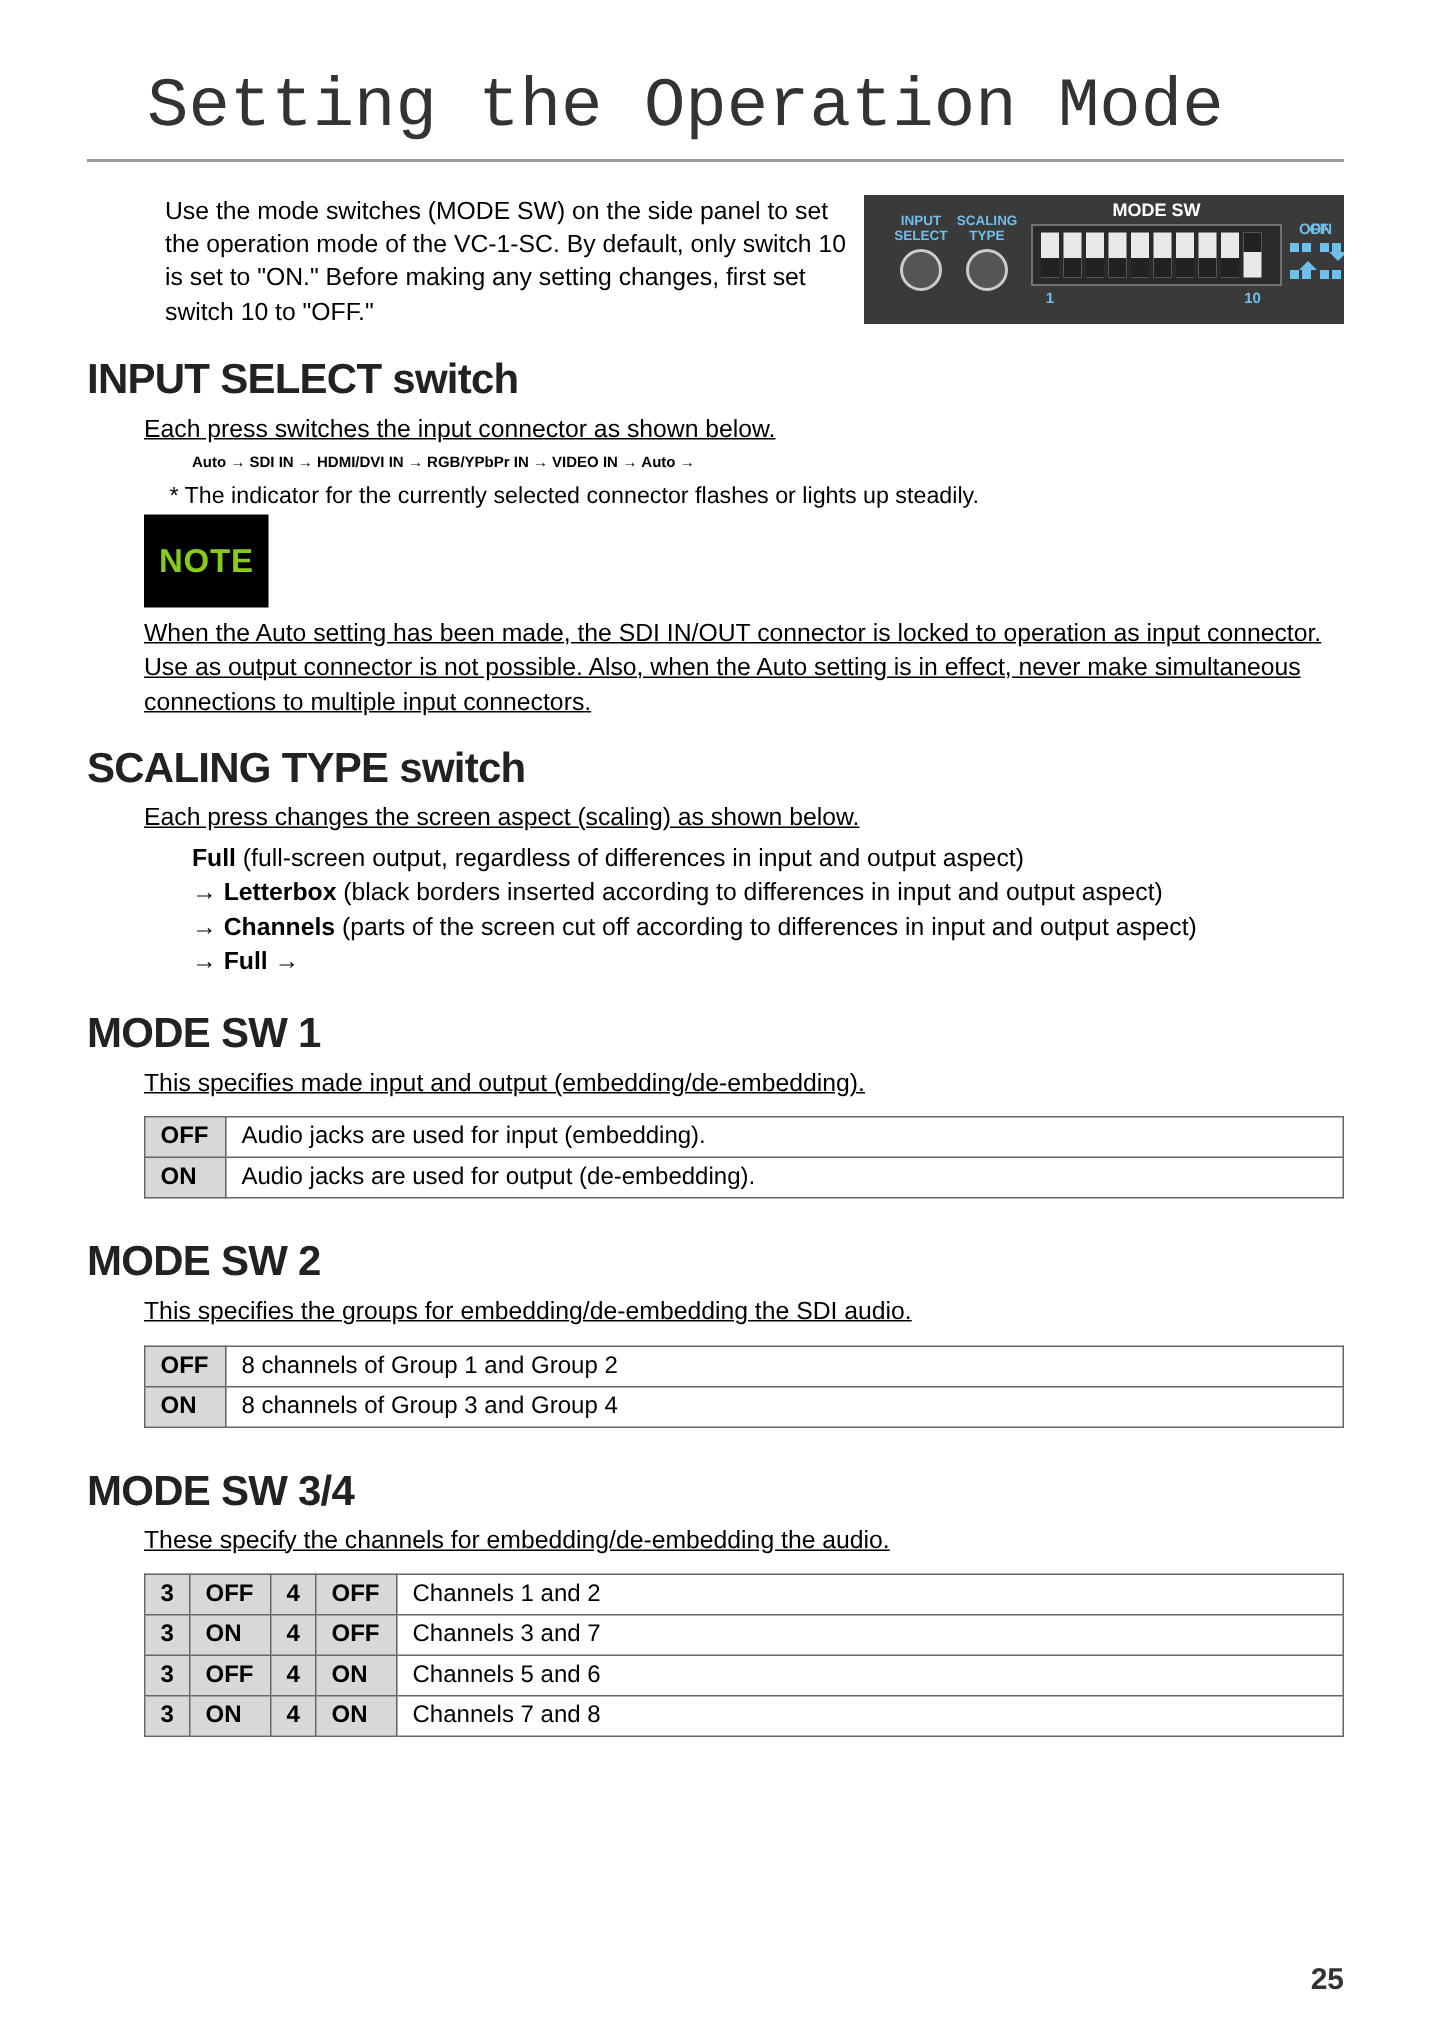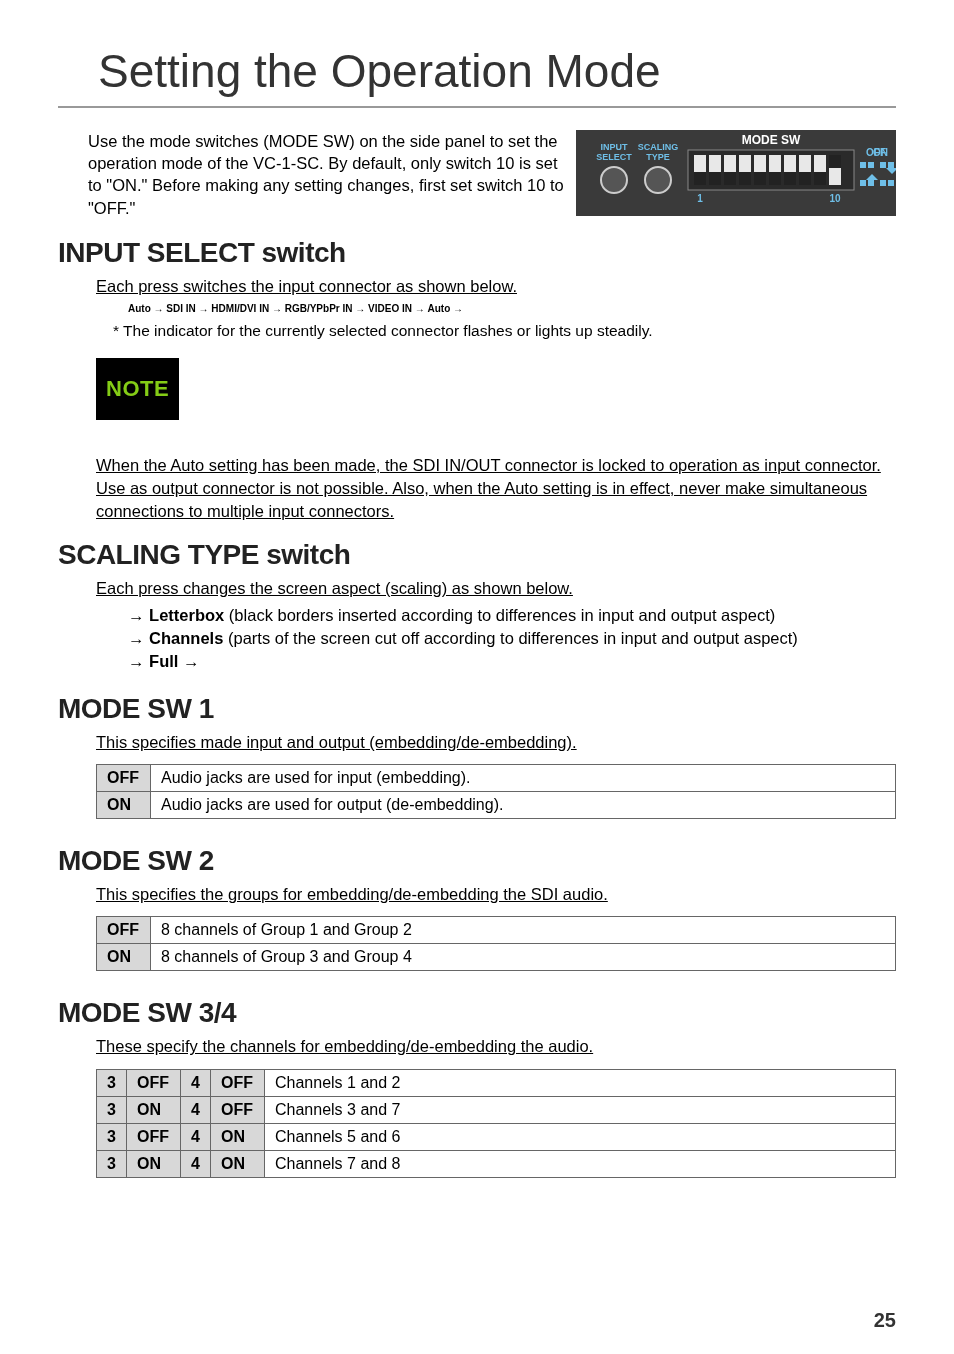--- a/index.html
+++ b/index.html
@@ -11,36 +11,37 @@
     color: #000;
     padding: 42px 58px 30px 58px;
     position: relative;
   }
   .title-wrap {
     display: flex;
     align-items: flex-start;
     border-bottom: 2px solid #999;
     margin-bottom: 22px;
     padding-bottom: 4px;
+    font-family: Liberation Mono, monospace;
   }
   .title-bar {
     width: 22px;
     background: #888;
     margin-right: 18px;
   }
   .title-text {
     font-size: 46px;
     font-weight: 400;
     color: #333;
     line-height: 1.3;
   }
   .intro-row {
     display: flex;
     gap: 4px;
-    margin-left: 30px;
+    margin-left: 52px;
     margin-bottom: 18px;
     justify-content: space-between;
   }
   .intro-text {
     flex: 1;
     font-size: 16.5px;
     line-height: 1.35;
   }
   .panel-graphic {
     width: 320px;
@@ -69,21 +70,21 @@
     margin-bottom: 4px;
   }
   .sequence b { font-weight: 700; }
   .arrow { font-family: Arial, sans-serif; }
   .footnote {
     margin-left: 55px;
     font-size: 15.5px;
     line-height: 1.4;
     text-indent: -12px;
     padding-left: 12px;
-    margin-bottom: 16px;
+    margin-bottom: 1px;
   }
   .note-badge {
     display: inline-block;
     background: #000;
     color: #84cc16;
     font-weight: 700;
     font-size: 22px;
     padding: 18px 10px;
     margin-left: 38px;
     margin-bottom: 6px;
@@ -197,26 +198,27 @@
     </g>
   </svg>
 </div>
 
 
 <h2 class="section">INPUT SELECT switch</h2>
 <div class="body-text">Each press switches the input connector as shown below.</div>
 <div class="sequence" id="input-seq"><b>Auto</b> <span class="arrow">→</span> <b>SDI IN</b> <span class="arrow">→</span> <b>HDMI/DVI IN</b> <span class="arrow">→</span> <b>RGB/YPbPr IN</b> <span class="arrow">→</span> <b>VIDEO IN</b> <span class="arrow">→</span> <b>Auto</b> <span class="arrow">→</span> </div>
 <div class="footnote">* The indicator for the currently selected connector flashes or lights up steadily.</div>
 <div class="note-badge">NOTE</div>
-<div class="body-text" style="margin-bottom:16px;margin-top:28px;">When the Auto setting has been made, the SDI IN/OUT connector is locked to operation as input connector. Use as output connector is not possible. Also, when the Auto setting is in effect, never make simultaneous connections to multiple input connectors.</div>
+<div class="body-text" style="margin-bottom:16px;">When the Auto setting has been made, the SDI IN/OUT connector is locked to operation as input connector. Use as output connector is not possible. Also, when the Auto setting is in effect, never make simultaneous connections to multiple input connectors.</div>
 
 
 <h2 class="section">SCALING TYPE switch</h2>
 <div class="body-text">Each press changes the screen aspect (scaling) as shown below.</div>
 <div class="list-block" id="scaling-list">
+    <div class="list-line"><b>Full</b> (full-screen output, regardless of differences in input and output aspect)</div>
     <div class="list-line"><span class="arrow">→</span> <b>Letterbox</b> (black borders inserted according to differences in input and output aspect)</div>
     <div class="list-line"><span class="arrow">→</span> <b>Channels</b> (parts of the screen cut off according to differences in input and output aspect)</div>
     <div class="list-line"><span class="arrow">→</span> <b>Full</b> <span class="arrow">→</span></div>
   </div>
 
 
 <h2 class="section sect-gap">MODE SW 1</h2>
 <div class="body-text">This specifies made input and output (embedding/de-embedding).</div>
 <table class="sw" id="tbl-sw1">
     <tbody>

